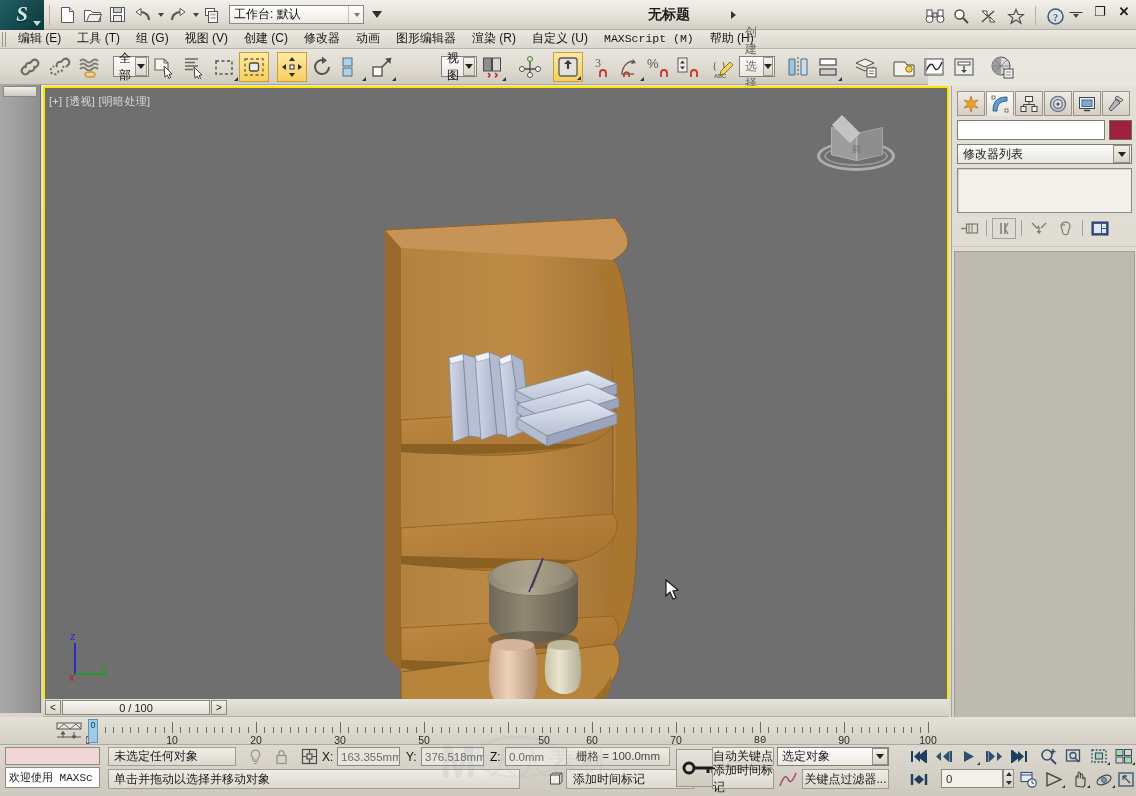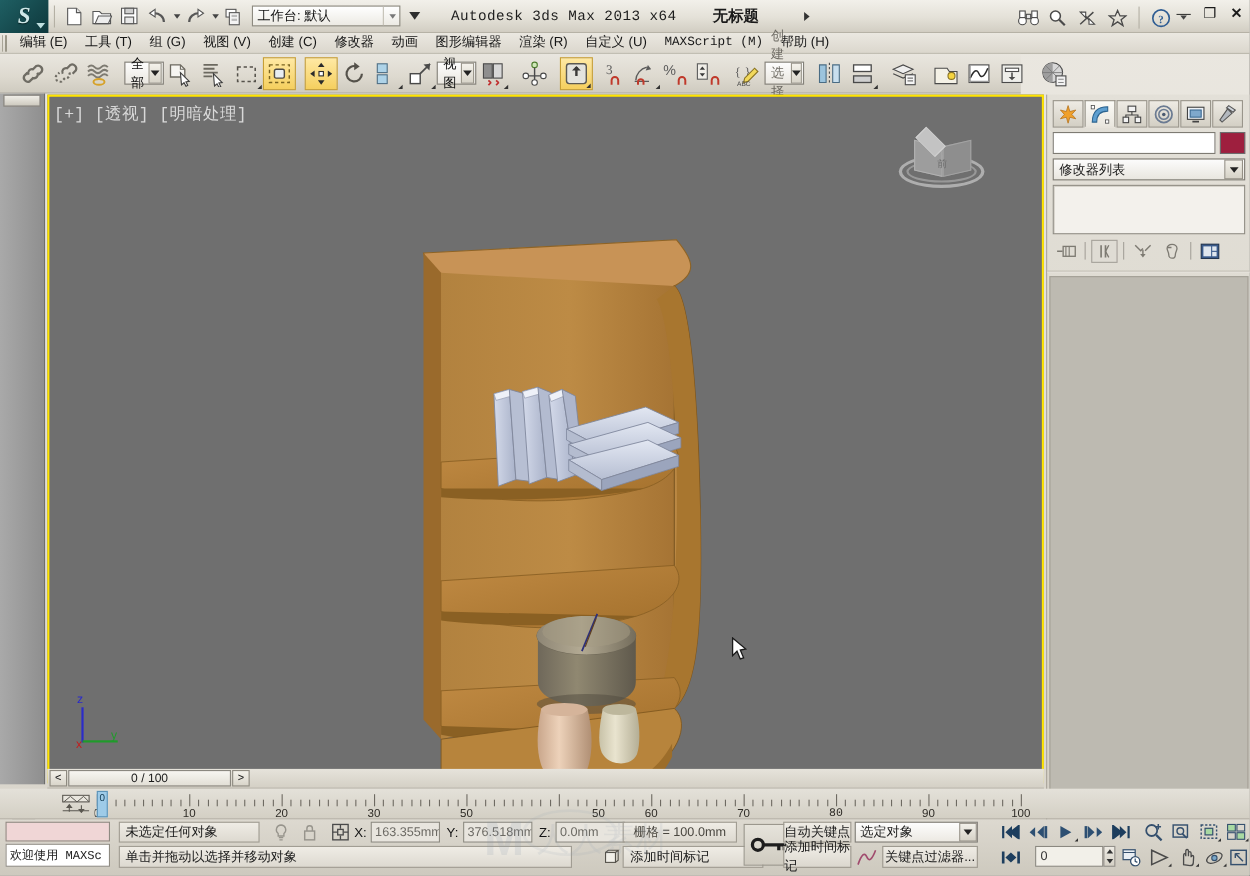--- a/index.html
+++ b/index.html
@@ -92,22 +92,22 @@
   #leftArrowBtn { position:absolute; left:11px; top:660px; width:21px; height:21px;
      background:linear-gradient(#f3f1ea,#d4d0c5); border:1px solid #8e8a80;
      display:flex;align-items:center;justify-content:center;}
   #leftArrowBtn i { width:0;height:0;border-top:5px solid transparent;
     border-bottom:5px solid transparent;border-left:7px solid #222; font-style:normal;}
 
   
   #viewportWrap { position:absolute; left:43px; top:86px; width:906px; height:626px;
      border:2px solid #ffe400; background:#6e6e6e; overflow:hidden; }
   #viewport { position:absolute; inset:0; background:#6f6f6f; }
-  #vplabel { position:absolute; left:4px; top:6px; font-size:15px; color:#d8d8d8;
-     font-family:Liberation Mono, monospace; letter-spacing:.3px;}
+  #vplabel { position:absolute; left:4px; top:6px; font-size:11px; color:#d8d8d8;
+     font-family:Liberation Sans, sans-serif; letter-spacing:.3px;}
   
   #viewcube { position:absolute; right:40px; top:25px; width:90px; height:70px; }
   #vcRing { position:absolute; left:0; top:28px; width:78px; height:30px;
      border:3px solid rgba(225,225,225,.55); border-radius:50%/50%; }
   #vcRing2 { position:absolute; left:7px; top:33px; width:64px; height:20px;
      border:2px solid rgba(215,215,215,.4); border-radius:50%; }
   
   #cube { position:absolute; left:14px; top:6px; width:52px; height:48px; }
   #cube .f1 { position:absolute; left:0; top:11px; width:26px; height:28px;
      background:#9d9d9d; transform:skewY(13deg); border:1px solid #b2b2b2;}
@@ -306,21 +306,20 @@
     </div>
 
     <div id="wsCombo">
       <span>工作台: 默认</span>
       <span class="arrow">
           <i class="mini-tri" style="border-top-color:#777"></i>
         </span>
     </div>
     <div id="bigTri"></div>
 
-    <div id="apptitle">Autodesk 3ds Max  2013  x64</div>
     <div id="doctitle">无标题</div>
     <div id="docArrow"></div>
 
 
     <div id="titleIcons">
       <div class="qicon">
         <svg width="20" height="16" viewBox="0 0 20 16">
             <circle cx="4.5" cy="11" r="3.5" fill="#fff" stroke="#4a4a4a"></circle>
             <circle cx="15.5" cy="11" r="3.5" fill="#fff" stroke="#4a4a4a"></circle>
             <rect x="2" y="2" width="5" height="6" fill="#fff" stroke="#4a4a4a"></rect>
@@ -469,21 +468,21 @@
     </div>
     <div class="tbtn">
       <svg width="24" height="24" viewBox="0 0 24 24">
           <rect x="3" y="12" width="9" height="9" fill="#fff" stroke="#4a4a4a" stroke-width="1.3"></rect>
           <path d="M12 12L21 3" stroke="#4a4a4a" stroke-width="1.6"></path>
           <path d="M21 3l-6 .6 5.4 5.4z" fill="#4a4a4a"></path>
         </svg>
       <span class="corner"></span>
     </div>
 
-    <div class="tcombo" style="width:78px;">
+    <div class="tcombo" style="width:78px;margin-left:44px;">
       <span>视图</span>
       <span class="arr">
           <i></i>
         </span>
     </div>
 
     <div class="tbtn">
       <svg width="24" height="24" viewBox="0 0 24 24">
           <rect x="3.5" y="3" width="8" height="13" fill="#8e8e8e" stroke="#4a4a4a"></rect>
           <rect x="12.5" y="3" width="8" height="13" fill="#d8d8d8" stroke="#4a4a4a"></rect>

